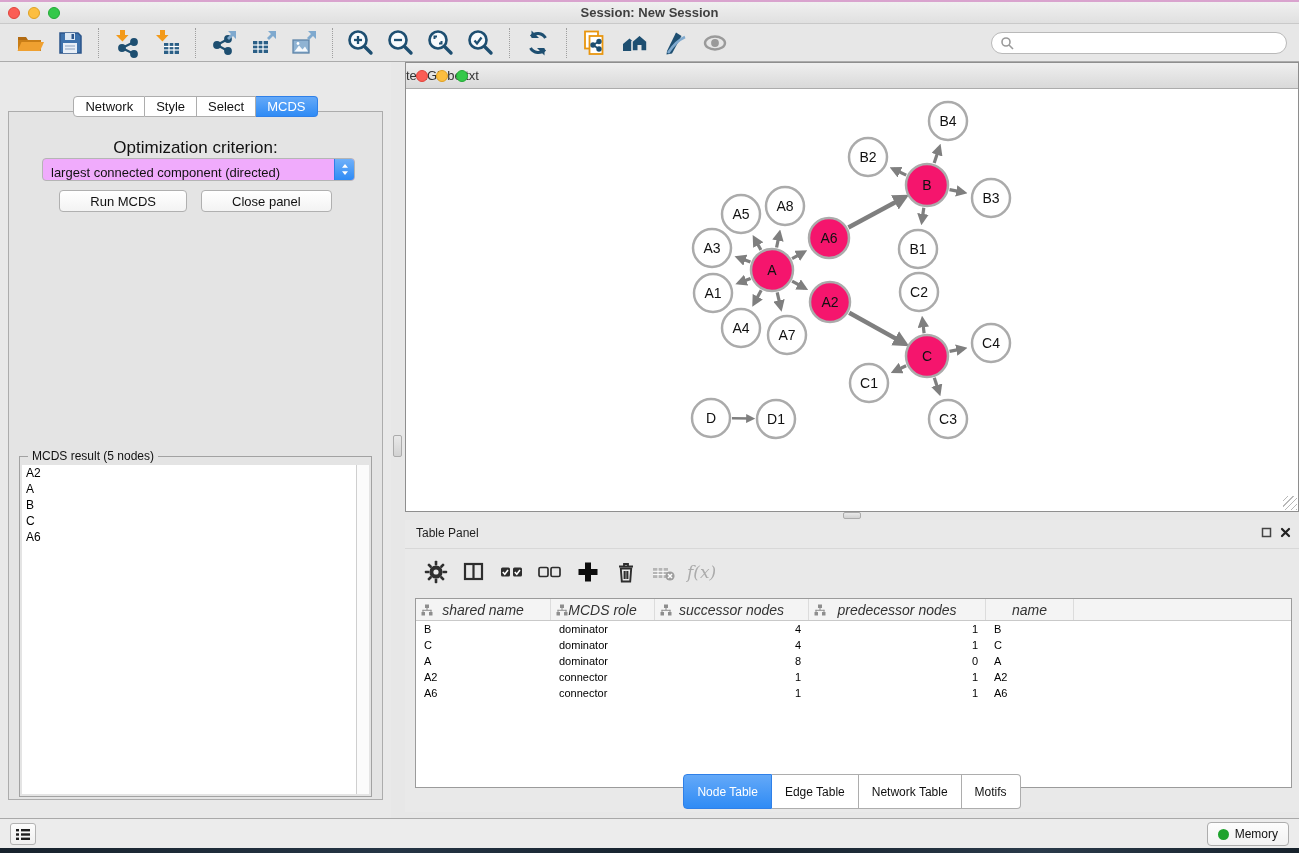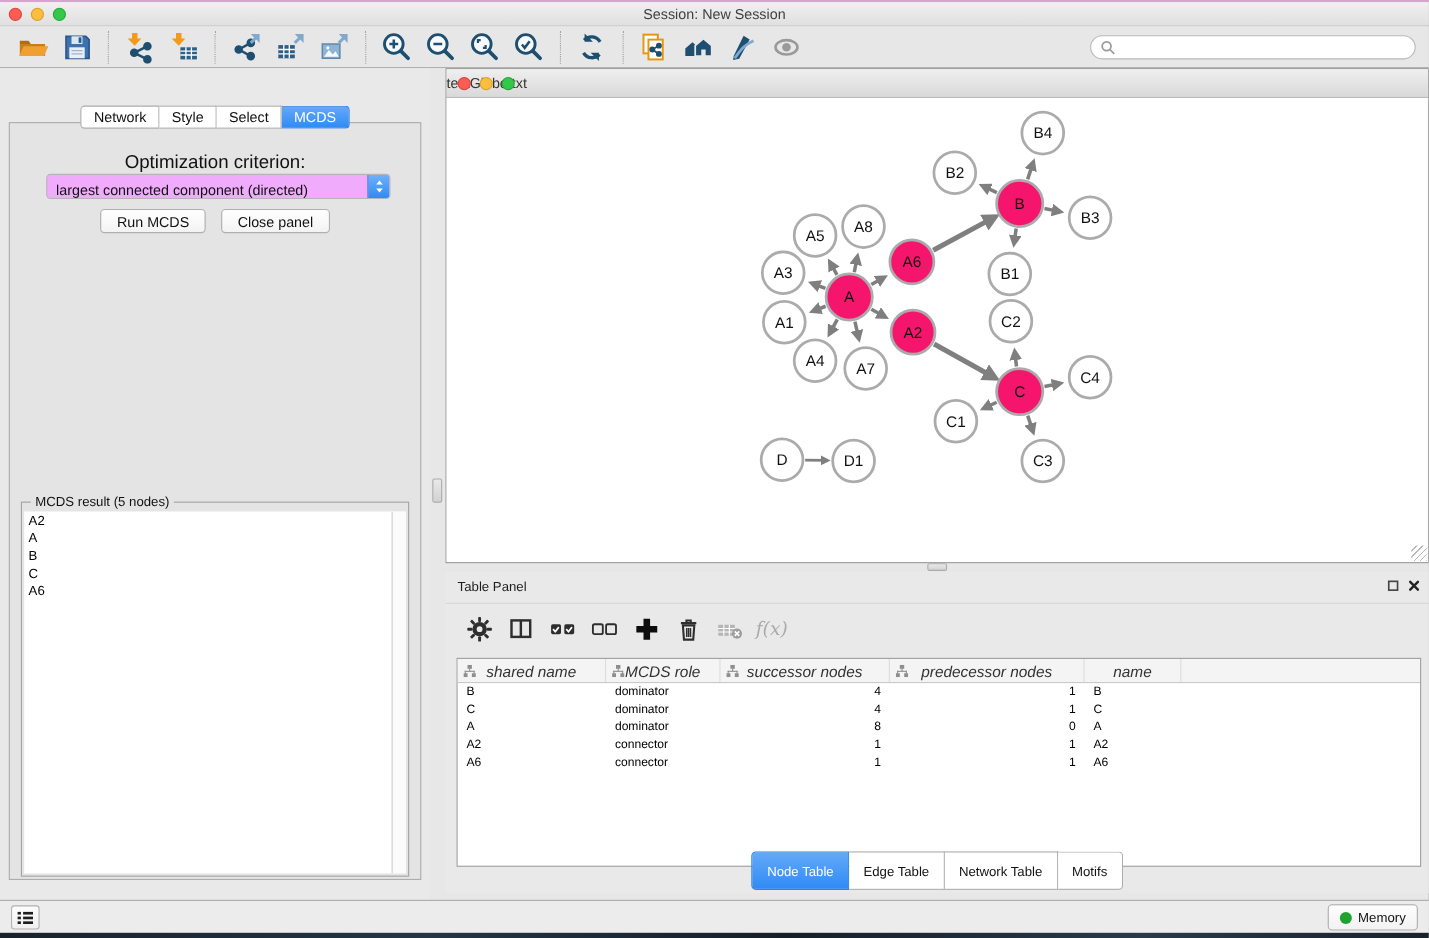--- a/index.html
+++ b/index.html
@@ -12,21 +12,21 @@
     background:linear-gradient(90deg,#17222C,#253545 30%,#141F29 55%,#2A3A4A 80%,#17222C); }
 
   
   .titlebar { position:absolute; left:0; top:2px; width:1299px; height:22px;
     background:linear-gradient(#F0F0F0,#E0E0E0); border-bottom:1px solid #C9C9C9; }
   .traffic { position:absolute; left:8px; top:5px; display:flex; gap:8px; }
   .tl { width:12px; height:12px; border-radius:50%; display:inline-block; }
   .tl.red { background:#FB5D55; border:1px solid #E0443C; }
   .tl.yellow { background:#FCBE40; border:1px solid #DFA123; }
   .tl.green { background:#34C84A; border:1px solid #23A936; }
-  .titlebar .title { text-align:center; line-height:22px; font-size:13px; color:#3F3F3F; }
+  .titlebar .title { text-align:center; line-height:22px; font-size:13px; color:#3F3F3F;font-weight:bold; }
 
   
   .toolbar { position:absolute; left:0; top:24px; width:1299px; height:38px;
     background:#E7E7E7; border-bottom:1px solid #ABABAB; display:flex; align-items:center; padding:0 10px; }
   .tbtn { width:40px; height:34px; display:flex; align-items:center; justify-content:center; background:none; border:none; }
   .sep { width:0; height:30px; border-left:1px dotted #9F9F9F; margin:0 8px; }
   .search-box { margin-left:auto; margin-right:2px; width:296px; height:22px; background:#FFF;
     border:1px solid #B9B9B9; border-radius:12px; display:flex; align-items:center; padding:0 8px; }
   .search-box input { border:none; outline:none; flex:1; font-size:12px; background:transparent; margin-left:5px; }
 
@@ -45,21 +45,21 @@
   .cp-box { position:absolute; left:8px; top:49px; width:375px; height:689px;
     border:1px solid #ACACAC; background:#E4E4E4; }
   .opt-label { position:absolute; left:0; width:100%; top:26px; text-align:center; font-size:17px; color:#111; }
   .cp-select { position:absolute; left:33px; top:46px; width:313px; height:23px; background:#f0abfc;
     border:1px solid #B5B5B5; border-radius:4px; display:flex; align-items:flex-end; overflow:hidden; }
   .cp-select .val { flex:1; font-size:13px; color:#111; padding-left:8px; white-space:nowrap; }
   .cp-select .stepper { width:20px; height:100%; background:linear-gradient(#6FB0F9,#2F8BF5);
     display:flex; align-items:center; justify-content:center; border-left:1px solid #2F80E8; }
   .cp-buttons { position:absolute; left:0; width:100%; top:78px; display:flex; justify-content:center; gap:14px; }
   .btn { background:linear-gradient(#FFFFFF,#F3F3F3); border:1px solid #B0B0B0; border-radius:4px;
-    font-size:13px; color:#111; height:22px; padding:0 14px; }
+    font-size:13px; color:#111; height:22px; padding:0 30px; }
   .result-fieldset { position:absolute; left:10px; right:10px; top:344px; bottom:2px;
     border:1px solid #A2A2A2; }
   .result-legend { position:absolute; top:-8px; left:8px; background:#E4E4E4; padding:0 4px; font-size:12px; color:#111; }
   .result-list { position:absolute; left:2px; right:2px; top:8px; bottom:2px; background:#FFF; overflow:hidden; }
   .result-scroll { position:absolute; right:0; top:0; bottom:0; width:13px; background:#FBFBFB; border-left:1px solid #CFCFCF; }
   .result-item { font-size:12px; line-height:16px; padding-left:4px; color:#000; }
 
   
   .v-divider { position:absolute; left:391px; top:62px; width:14px; height:756px; background:#E7E7E7; }
   .v-divider .grip { position:absolute; left:2px; top:373px; width:9px; height:22px;

